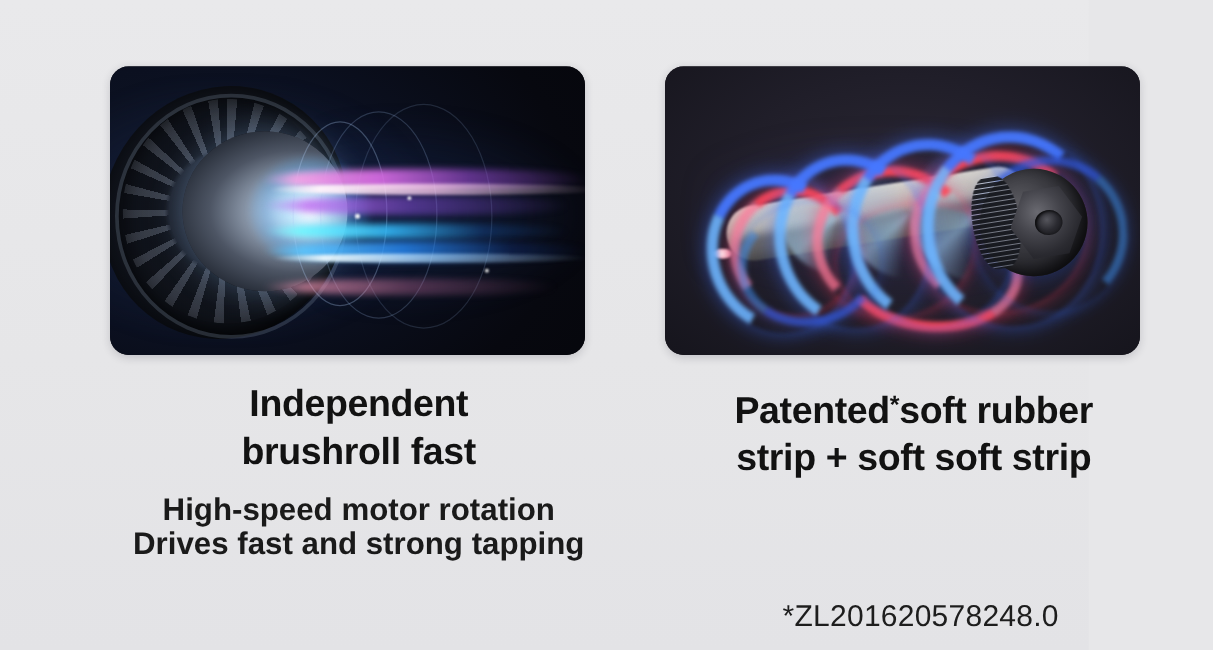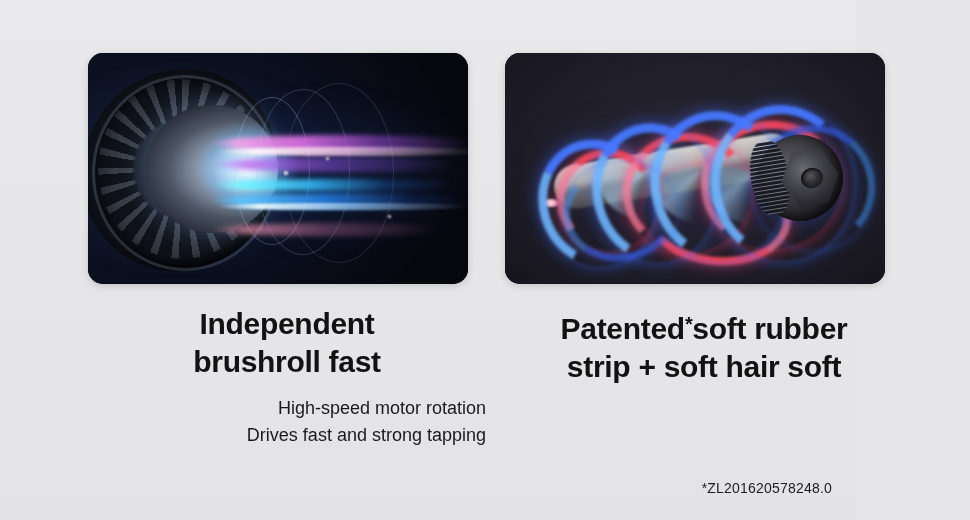--- a/index.html
+++ b/index.html
@@ -13,31 +13,32 @@
     background: #e7e7e9;
     font-family: "Liberation Sans", sans-serif;
     -webkit-font-smoothing: antialiased;
   }
 
   #stage {
     position: relative;
     width: 856px;
     height: 520px;
     background: linear-gradient(180deg, #e9e9eb 0%, #e6e6e8 55%, #e3e3e6 100%);
+    padding-left: 15px;
   }
 
   
   .feature-col {
     position: absolute;
     top: 0;
     width: 398px;
     height: 520px;
   }
   .col-left  { left: 88px; }
-  .col-right { left: 505px; }
+  .col-right { left: 532px; }
 
   
   .media-panel {
     position: absolute;
     top: 53px;
     left: 0;
     width: 380px;
     height: 231px;
     border-radius: 15px;
     overflow: hidden;
@@ -330,34 +331,33 @@
     color: #121212;
     letter-spacing: -0.3px;
   }
   .feature-title .star {
     font-size: 20px;
     vertical-align: 8px;
     font-weight: 700;
   }
   .feature-sub {
     margin: 14px 0 0 0;
-    font-size: 18px;
+    font-size: 25px;
     line-height: 27px;
-    font-weight: 400;
+    font-weight: 700;
     color: #1a1a1a;
     white-space: pre-line;
-    text-align: right;
   }
 
   
   .footnote {
     position: absolute;
     right: 24px;
-    bottom: 24px;
-    font-size: 14px;
+    bottom: 12px;
+    font-size: 24px;
     color: #1d1d1d;
     letter-spacing: 0.2px;
   }
 </style>
 </head>
 <body>
 
 <div id="stage">
 
   <div class="feature-col col-left">
@@ -430,20 +430,20 @@
         <div class="hub"></div>
         <div class="hub-ridges"></div>
         <div class="hub-nut"></div>
         <div class="hub-hole"></div>
       </div>
     </div>
 
     <div class="text-block">
       <h2 class="feature-title">
         <span>Patented</span><span class="star">*</span><span>soft rubber</span><br>
-        <span>strip + soft hair soft</span>
+        <span>strip + soft soft strip</span>
       </h2>
     </div>
   </div>
 
   <div class="footnote">*ZL201620578248.0</div>
 
 </div>
 
 </body></html>

